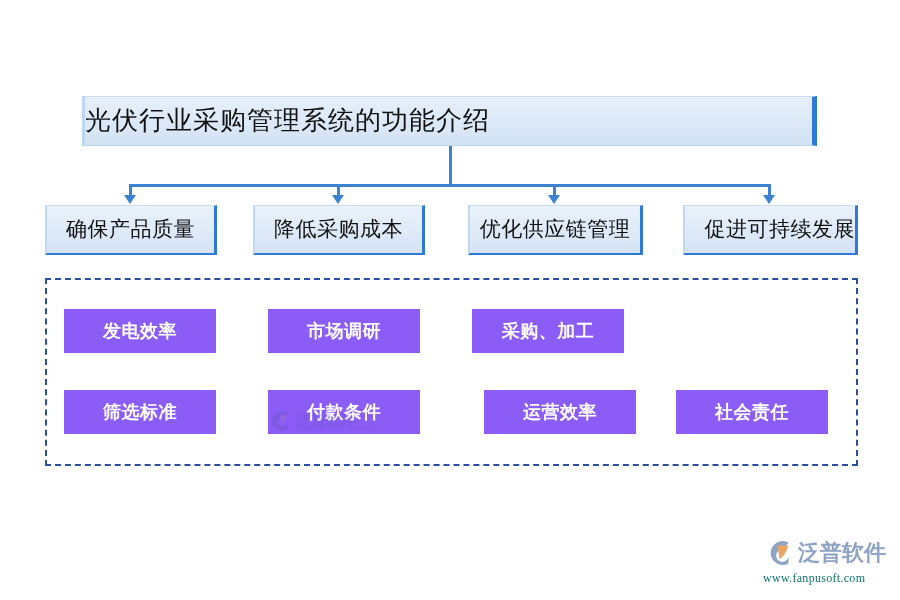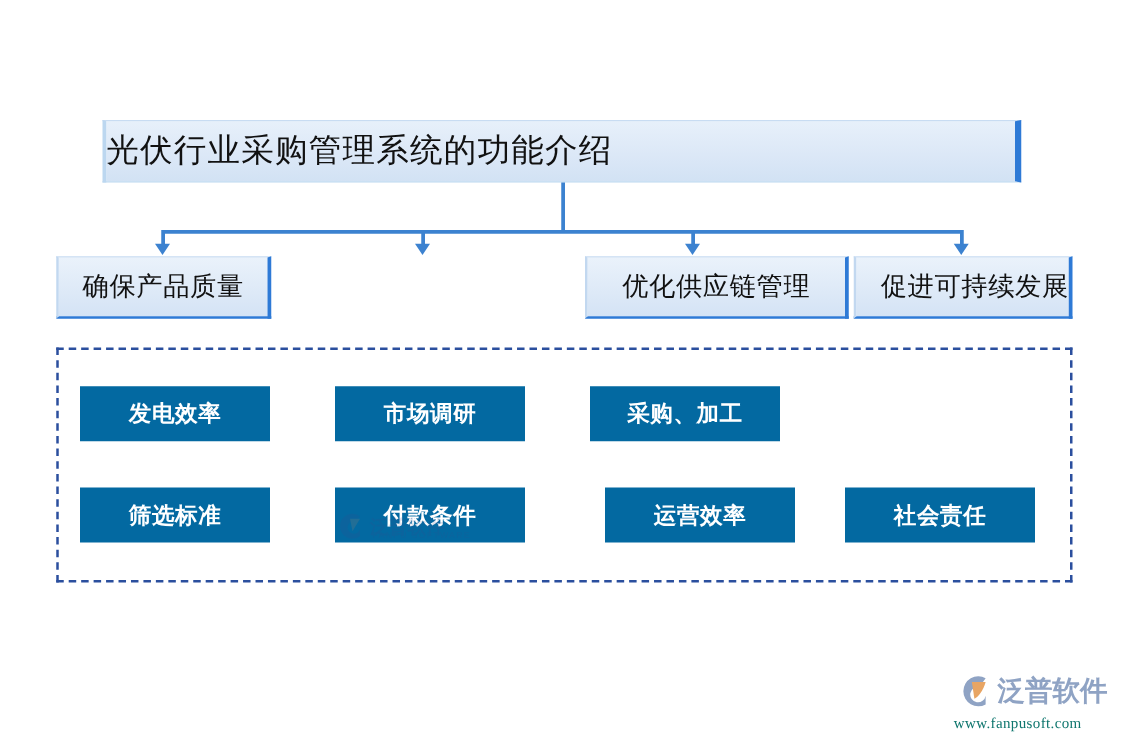--- a/index.html
+++ b/index.html
@@ -111,21 +111,21 @@
     box-sizing: border-box;
     border: 2px dashed #2b4f9e;
     background: transparent;
   }
 
   
   .tile {
     position: absolute;
     height: 44px;
     width: 152px;
-    background: #0369a1;
+    background: #8b5cf6;
     display: flex;
     align-items: center;
     justify-content: center;
   }
   .tile-text {
     font-size: 18px;
     font-weight: bold;
     color: #ffffff;
     white-space: nowrap;
     letter-spacing: 0.5px;
@@ -219,21 +219,24 @@
 
   <div class="drop" style="left:553px; top:184px;"></div>
   <div class="arrowhead" style="left:548px; top:195px;"></div>
 
   <div class="drop" style="left:768px; top:184px;"></div>
   <div class="arrowhead" style="left:763px; top:195px;"></div>
 
   <div class="lt-box" style="left:45px;  width:172px;">
     <span class="lt-text">确保产品质量</span>
   </div>
-  <div class="lt-box" style="left:468px; width:211px;">
+  <div class="lt-box" style="left:253px; width:172px;">
+    <span class="lt-text">降低采购成本</span>
+  </div>
+  <div class="lt-box" style="left:468px; width:175px;">
     <span class="lt-text">优化供应链管理</span>
   </div>
   <div class="lt-box" style="left:683px; width:175px;justify-content:flex-end;">
     <span class="lt-text">促进可持续发展</span>
   </div>
 
   <div class="dashed-group"></div>
 
   <div class="tile" style="left:64px;  top:309px;">
     <span class="tile-text">发电效率</span>

